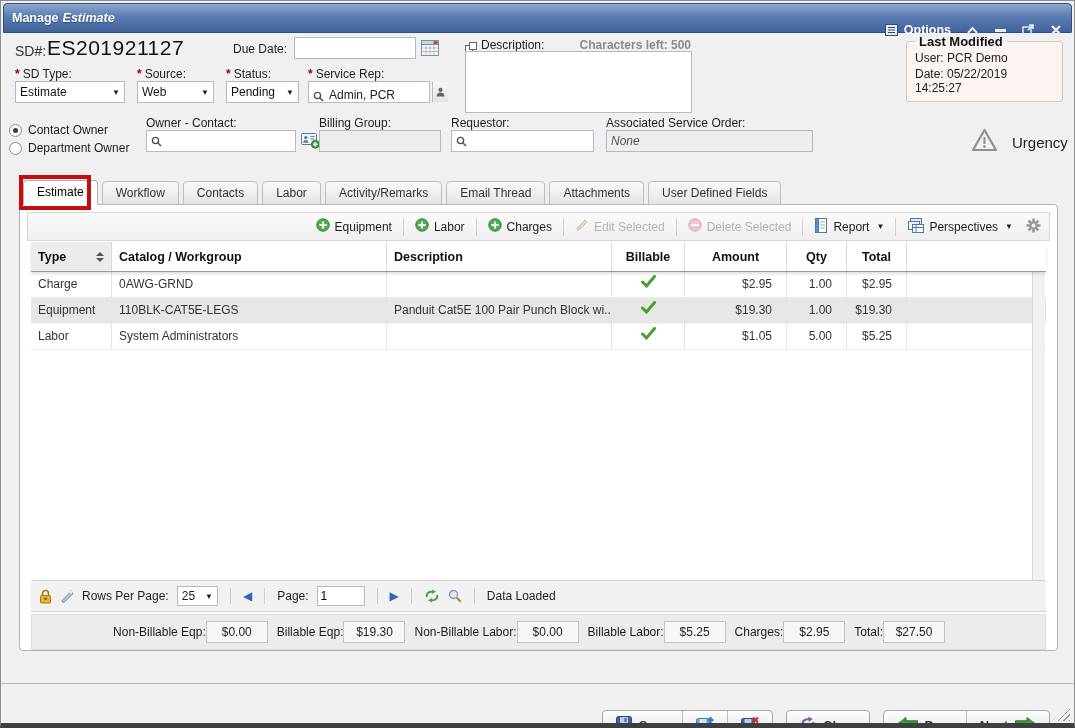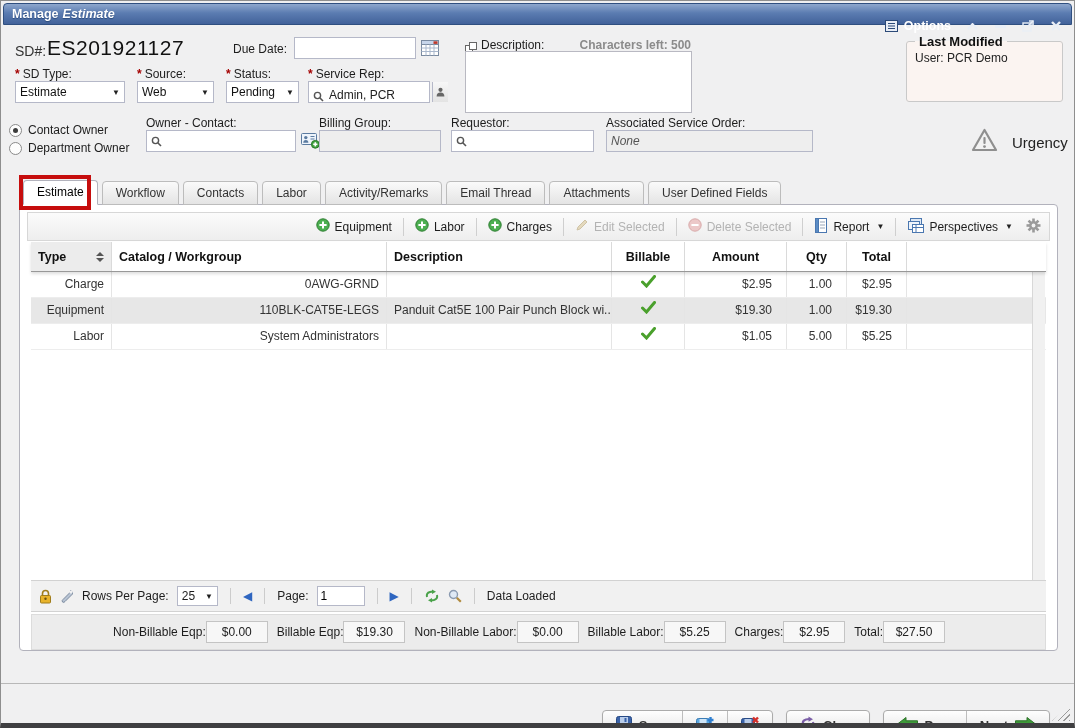--- a/index.html
+++ b/index.html
@@ -5,21 +5,21 @@
   * { box-sizing: border-box; }
   html,body { margin:0; padding:0; background:#cfcfcf; }
   body { font-family:"Liberation Sans", sans-serif; }
   .window {
     position:relative; width:1075px; height:728px; margin:0 auto;
     background:#f0f0f1; border:1px solid #8e8e8e; border-bottom:5px solid #3f3f41;
     overflow:hidden;
   }
   
   .titlebar {
-    position:absolute; left:2px; right:2px; top:2px; height:22px;
+    position:absolute; left:2px; right:2px; top:2px; height:30px;
     background:linear-gradient(#8ea7cd, #5b7cb1 45%, #42629a);
     border:1px solid #2f4f80; border-radius:4px 4px 0 0;
     display:flex; align-items:center; padding:0 8px; color:#fff;
   }
   .titlebar .title { font-size:12.5px; font-weight:bold; text-shadow:0 1px 1px #2a4a7c; }
   .titlebar .title .obj { font-style:italic; margin-left:4px; }
   .tb-right { margin-left:auto; display:flex; align-items:center; gap:14px;margin-top:24px; }
   .tb-options { display:flex; align-items:center; gap:5px; font-size:12.5px; font-weight:bold; cursor:pointer; }
   .tb-ico { display:inline-flex; align-items:center; justify-content:center; width:14px; height:14px; cursor:pointer; }
   
@@ -87,21 +87,21 @@
   .ghead { display:flex; height:30px; background:#fff; border-bottom:1px solid #989898; box-shadow:0 2px 3px rgba(0,0,0,0.13); position:relative; z-index:1; }
   .gh { display:flex; align-items:center; padding:0 7px; font-size:12.5px; font-weight:bold; color:#111; border-left:1px solid #dadada; cursor:pointer; }
   .gh:first-child { border-left:none; }
   .gh.sorted { background:#ececec; }
   .gh.center { justify-content:center; }
   .sortico { margin-left:auto; display:flex; flex-direction:column; gap:2px; }
   .sortico .up { width:0; height:0; border-left:4px solid transparent; border-right:4px solid transparent; border-bottom:4px solid #555; }
   .sortico .dn { width:0; height:0; border-left:4px solid transparent; border-right:4px solid transparent; border-top:4px solid #555; }
   .grow { display:flex; height:26px; border-bottom:1px solid #ededed; background:#fff; cursor:pointer; }
   .grow.alt { background:#e7e7e7; }
-  .gc { font-size:12px; color:#333; padding:0 7px; line-height:25px; border-left:1px solid #e5e5e5; overflow:hidden; white-space:nowrap;text-align:right; }
+  .gc { font-size:12px; color:#333; padding:0 7px; line-height:25px; border-left:1px solid #e5e5e5; overflow:hidden; white-space:nowrap; }
   .gc:first-child { border-left:none; }
   .gc.center { text-align:center; } .gc.right { text-align:right; padding-right:14px; }
   .c-type{width:80px}.c-cat{width:275px}.c-desc{width:225px}.c-bill{width:73px}.c-amt{width:102px}.c-qty{width:60px}.c-tot{width:60px}.c-fill{flex:1}
   .scrollstrip { position:absolute; right:12px; top:37px; width:13px; height:339px; background:#f1f1f1; border-left:1px solid #d8d8d8; }
   
   .pager {
     position:absolute; left:11px; top:375px; width:1015px; height:32px;
     background:#f1f1f1; border-top:1px solid #d2d2d2; border-bottom:1px solid #d2d2d2;
     display:flex; align-items:center; padding:0 8px; gap:8px; font-size:12px; color:#1d1d1d;
   }
@@ -202,20 +202,21 @@
         <rect x="4.5" y="0.5" width="7" height="7" fill="#fff" stroke="#666"></rect>
       </svg>
   </span>
   <span class="lbl" style="left:480px;top:37px;">Description:</span>
   <span class="chars-left" style="left:560px;top:37px;width:130px;text-align:right;">Characters left: 500</span>
   <textarea class="desc" style=""></textarea>
 
   <fieldset class="lastmod">
     <legend>Last Modified</legend>
     <div class="line">User: PCR Demo</div>
+    <div class="line">Date: 05/22/2019 14:25:27</div>
   </fieldset>
 
   <span class="lbl" style="left:14px;top:66px;"><span class="req">*</span><span>SD Type:</span></span>
   <div class="fakesel" style="left:14px;top:80px;width:110px;">
     <span>Estimate</span>
       <span class="arrow">▼</span>
   </div>
 
   <span class="lbl" style="left:136px;top:66px;"><span class="req">*</span><span>Source:</span></span>
   <div class="fakesel" style="left:136px;top:80px;width:77px;">

